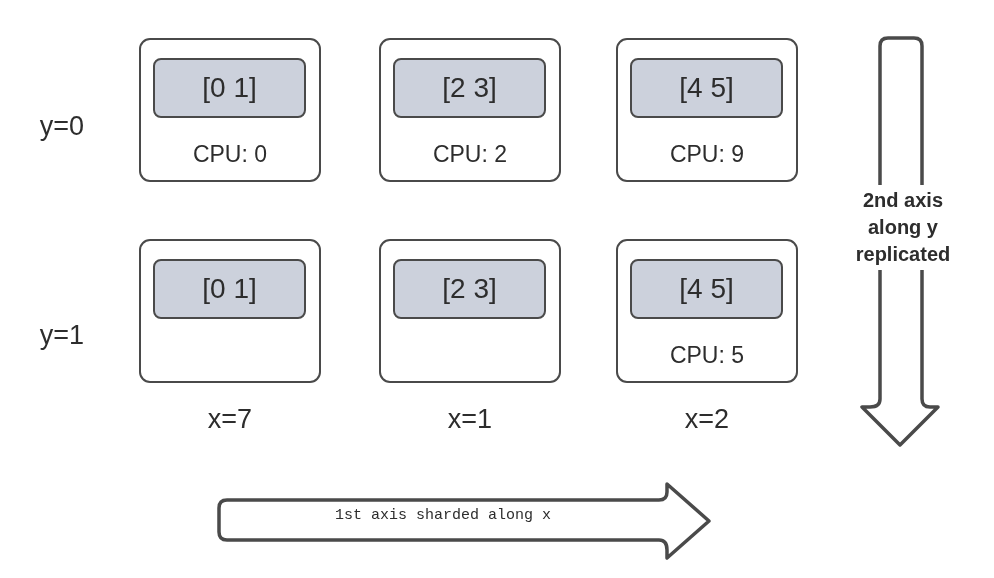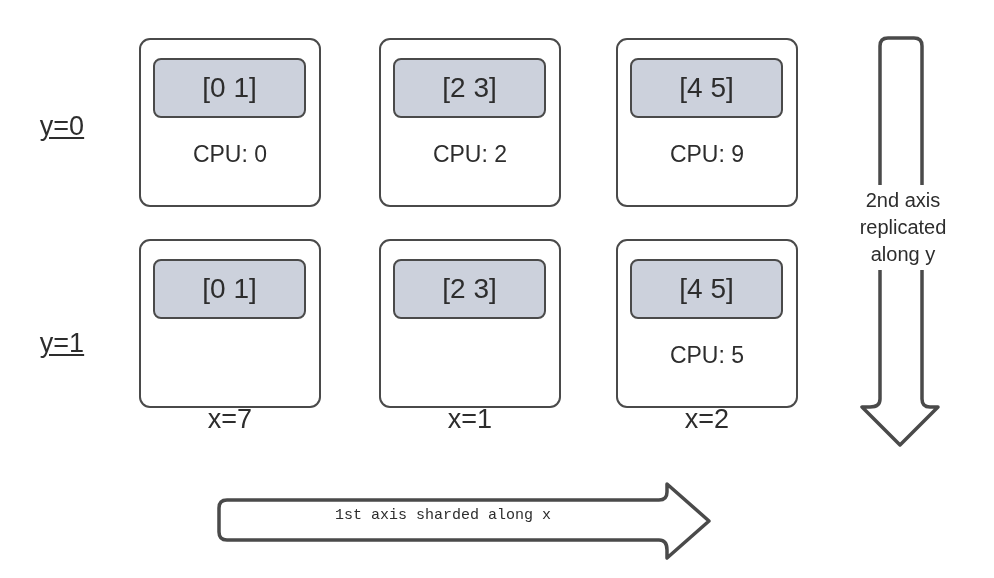--- a/index.html
+++ b/index.html
@@ -14,21 +14,21 @@
   .canvas {
     position: relative;
     width: 994px;
     height: 578px;
     background: var(--bg);
     overflow: hidden;
   }
   .device {
     position: absolute;
     width: 182px;
-    height: 169px;
+    height: 144px;
     background: #fff;
     border: 2.5px solid var(--stroke);
     border-radius: 11px;
   }
   .pos-r0c0 { left: 139px; top: 38px; }
   .pos-r0c1 { left: 379px; top: 38px; }
   .pos-r0c2 { left: 616px; top: 38px; }
   .pos-r1c0 { left: 139px; top: 239px; }
   .pos-r1c1 { left: 379px; top: 239px; }
   .pos-r1c2 { left: 616px; top: 239px; }
@@ -51,40 +51,41 @@
     left: 0; right: 0;
     top: 101px;
     text-align: center;
     font-size: 23px;
   }
   .axis-label {
     position: absolute;
     font-size: 27px;
     text-align: center;
   }
-  .row-label { width: 70px; left: 27px; text-decoration: underline; }
+  .row-label { width: 70px; left: 27px; }
   .row-label.r0 { top: 111px; }
-  .row-label.r1 { top: 328px; }
+  .row-label.r1 { top: 320px; }
   .col-label { width: 182px; top: 404px; }
   .col-label.c0 { left: 139px; }
   .col-label.c1 { left: 379px; }
   .col-label.c2 { left: 616px; }
   .arrow-svg { position: absolute; }
   .v-arrow { left: 855px; top: 33px; }
   .h-arrow { left: 215px; top: 480px; }
   .v-arrow-label {
     position: absolute;
     left: 845px;
     top: 185px;
     width: 116px;
     background: #fff;
     text-align: center;
     font-size: 20px;
     line-height: 27px;
     padding: 2px 0;
+    font-weight: bold;
   }
   .h-arrow-label {
     position: absolute;
     left: 219px;
     top: 507px;
     width: 448px;
     text-align: center;
     font-size: 15px;
     font-family: Liberation Mono, monospace;
   }
@@ -123,22 +124,22 @@
 
   <div class="axis-label col-label c0">x=7</div>
   <div class="axis-label col-label c1">x=1</div>
   <div class="axis-label col-label c2">x=2</div>
 
   <svg class="arrow-svg v-arrow" width="95" height="420" viewBox="0 0 95 420">
     <path d="M 33,5 L 59,5 Q 67,5 67,13 L 67,366 Q 67,374 75,374 L 83,374 L 45,412 L 7,374 L 15,374 Q 25,374 25,366 L 25,13 Q 25,5 33,5 Z" fill="#ffffff" stroke="#4a4a4a" stroke-width="3.5" stroke-linejoin="round"></path>
   </svg>
   <div class="v-arrow-label">
     <div>2nd axis</div>
+    <div>along y</div>
     <div>replicated</div>
-    <div>along y</div>
   </div>
 
   <svg class="arrow-svg h-arrow" width="500" height="85" viewBox="0 0 500 85">
     <path d="M 12,20 L 444,20 Q 452,20 452,12 L 452,4 L 494,41 L 452,78 L 452,70 Q 452,60 444,60 L 12,60 Q 4,60 4,52 L 4,28 Q 4,20 12,20 Z" fill="#ffffff" stroke="#4a4a4a" stroke-width="3.5" stroke-linejoin="round"></path>
   </svg>
   <div class="h-arrow-label">1st axis sharded along x</div>
 
 </div>
 
 </body></html>

